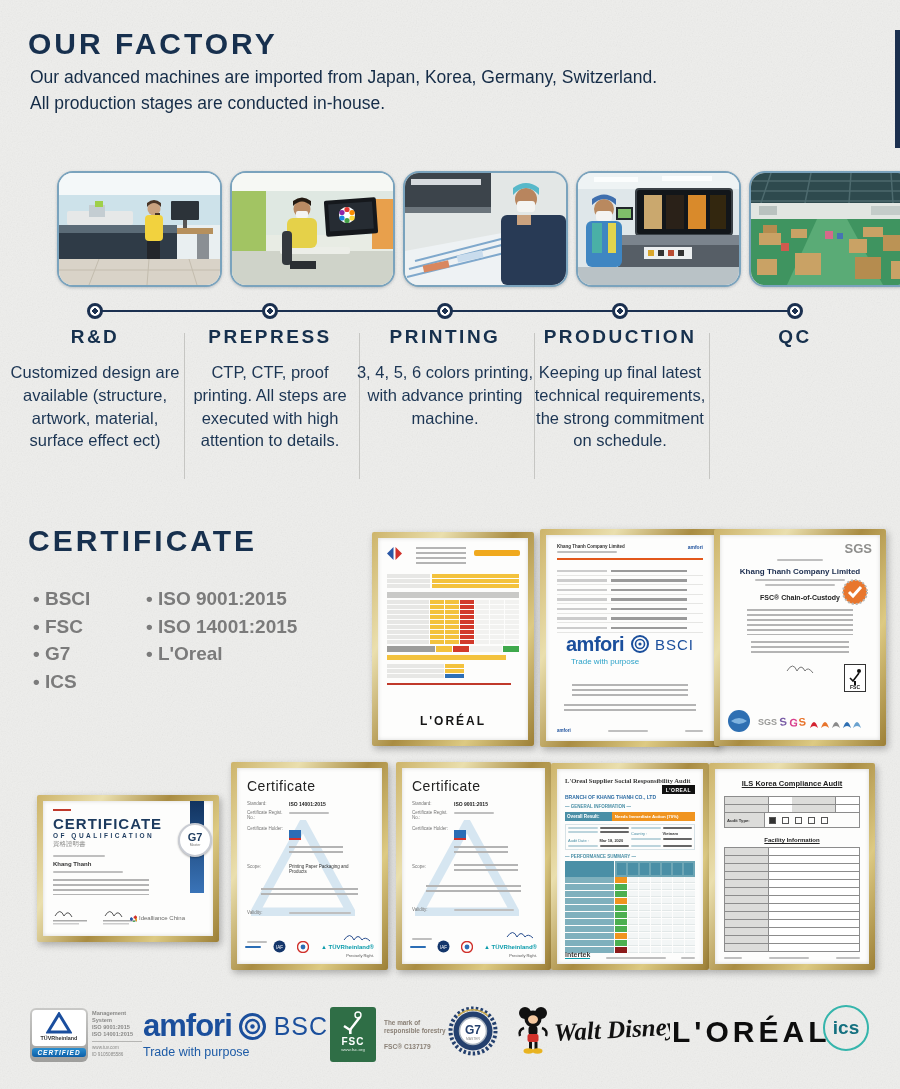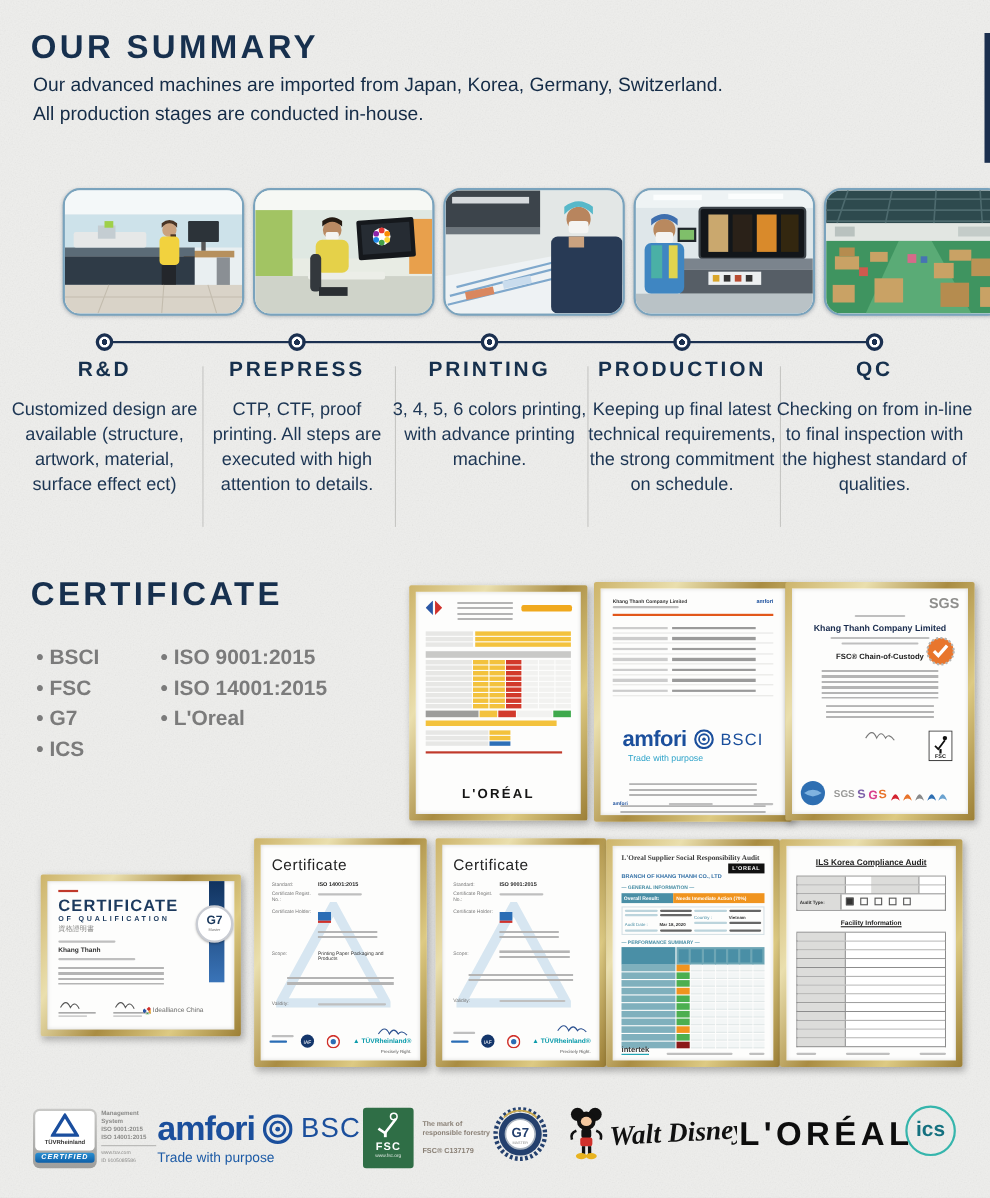--- a/index.html
+++ b/index.html
@@ -83,21 +83,21 @@
   <svg class="noise" width="900" height="1089">
     <filter id="pn">
         <feTurbulence type="fractalNoise" baseFrequency="0.8" numOctaves="2"></feTurbulence>
         <feColorMatrix type="saturate" values="0"></feColorMatrix>
       </filter>
     <rect width="900" height="1089" filter="url(#pn)" opacity="0.12"></rect>
   </svg>
 
   <div class="scroll-thumb"></div>
 
-  <h1 class="page-title">OUR SUMMARY</h1>
+  <h1 class="page-title">OUR FACTORY</h1>
   <div class="desc">
     <span>Our advanced machines are imported from Japan, Korea, Germany, Switzerland.</span>
     <span>All production stages are conducted in-house.</span>
   </div>
 
   <figure class="photo" style="left:17px">
     <svg viewBox="0 0 161 112">
       <rect width="161" height="112" fill="#e9eff1"></rect>
         <rect width="161" height="22" fill="#f4f8f9"></rect>
       <rect y="22" width="161" height="30" fill="#cde2ea"></rect>
@@ -243,21 +243,20 @@
   <div class="step" style="left:356px">
     <h3>PRINTING</h3>
     <p>3, 4, 5, 6 colors printing, with advance printing machine.</p>
   </div>
   <div class="step" style="left:531px">
     <h3>PRODUCTION</h3>
     <p>Keeping up final latest technical requirements, the strong commitment on schedule.</p>
   </div>
   <div class="step" style="left:706px">
     <h3>QC</h3>
-    <p>Checking on from in-line to final inspection with the highest standard of qualities.</p>
   </div>
 
   <h2 class="cert-title">CERTIFICATE</h2>
   <div class="bullets" style="left:33px">
     <span class="bi">BSCI</span>
     <span class="bi">FSC</span>
     <span class="bi">G7</span>
     <span class="bi">ICS</span>
   </div>
   <div class="bullets" style="left:146px">
@@ -433,21 +432,21 @@
           </div>
           <div class="frow">
             <span class="fl"></span>
             <span class="fv"></span>
           </div>
           <div class="frow">
             <span class="fl"></span>
             <span class="fv"></span>
           </div>
         </div>
-      <div style="text-align:center;margin-top:28px">
+      <div style="text-align:center;margin-top:0">
         <span class="amfori-blue" style="font-size:20px;font-weight:800;letter-spacing:-0.5px;vertical-align:middle">amfori</span>
         <svg width="18" height="18" style="vertical-align:middle;margin:0 2px">
           <circle cx="9" cy="9" r="8" fill="none" stroke="#1b4f9c" stroke-width="2"></circle>
           <circle cx="9" cy="9" r="4.5" fill="none" stroke="#1b4f9c" stroke-width="1.6"></circle>
           <circle cx="9" cy="9" r="1.6" fill="#1b4f9c"></circle>
         </svg>
         <span class="amfori-blue" style="font-size:15px;font-weight:400;letter-spacing:1px;vertical-align:middle">BSCI</span>
         <div style="font-size:8px;color:#2ea3c9;text-align:left;margin-left:14px;margin-top:1px">Trade with purpose</div>
       </div>
       <div class="lines" style="width:80%;height:14px;margin:18px auto 0"></div>

